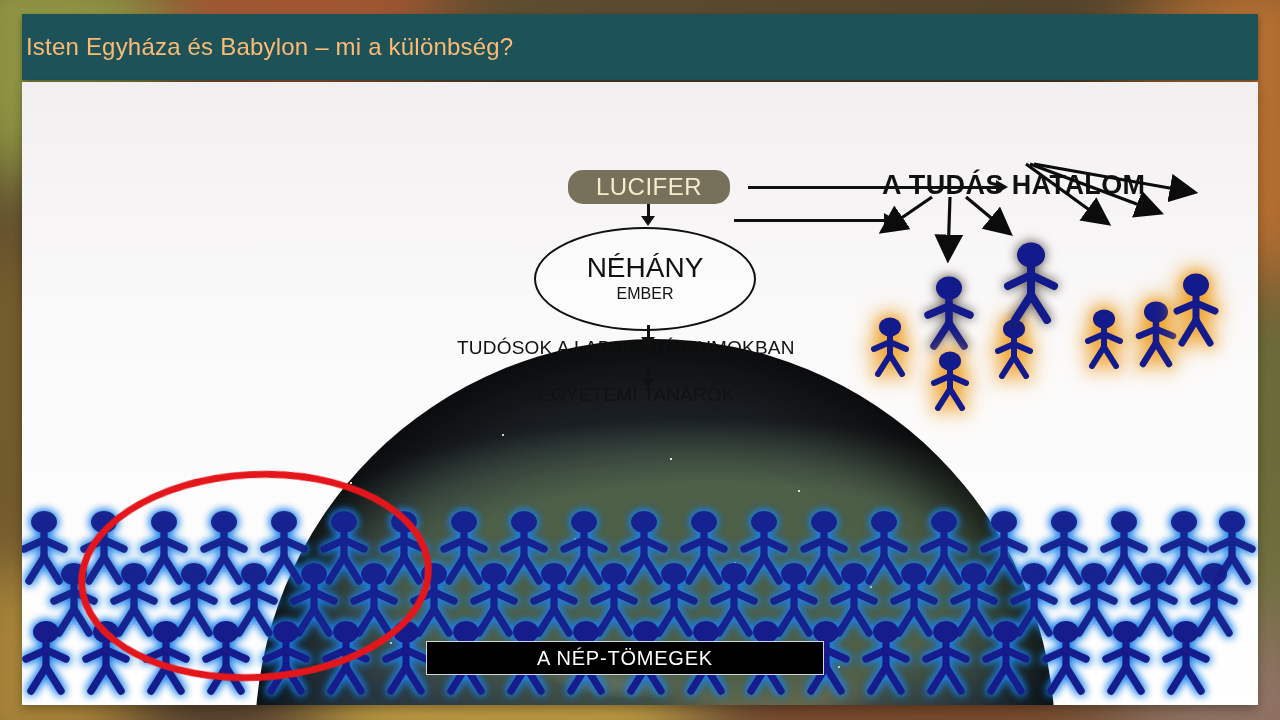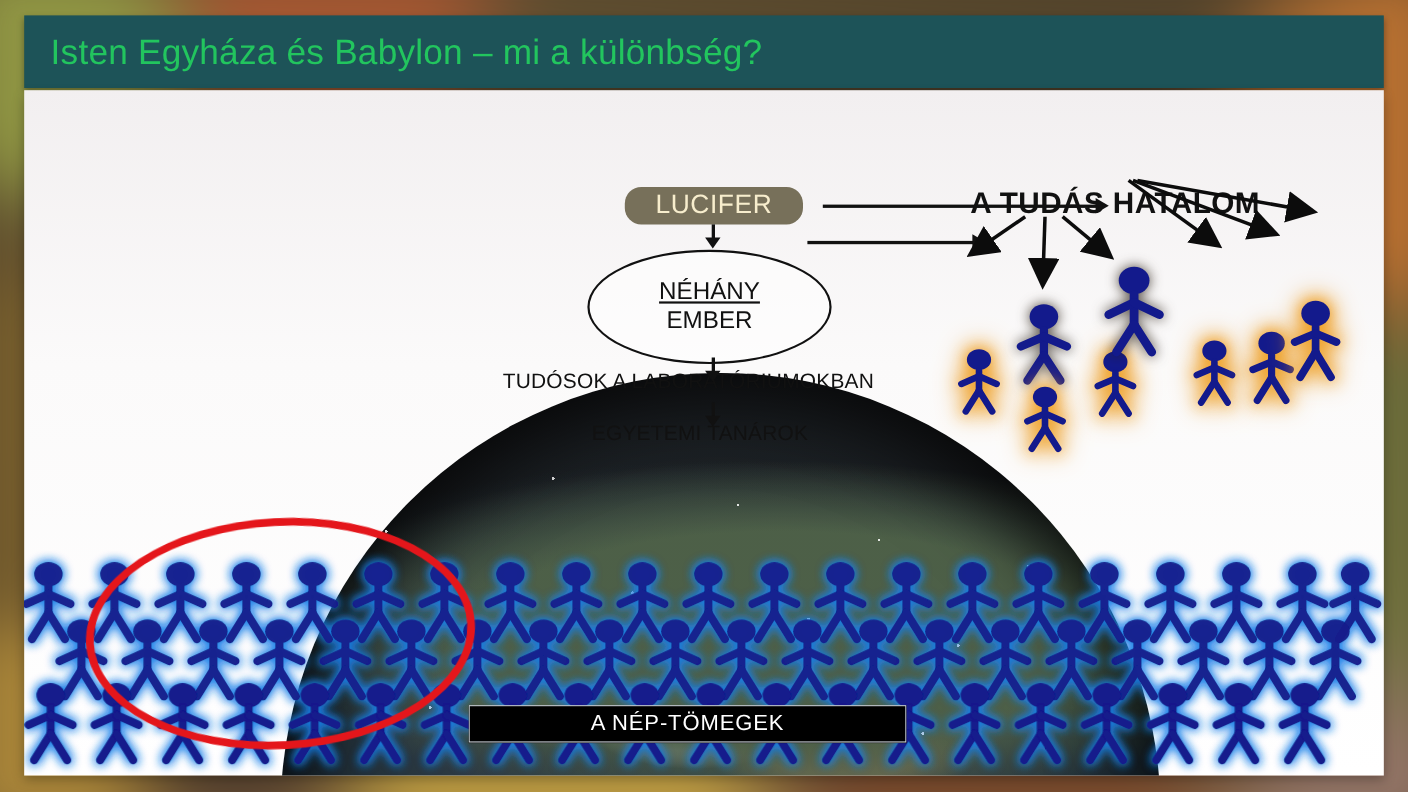--- a/index.html
+++ b/index.html
@@ -28,22 +28,22 @@
   }
 
   
   .titlebar{
     position:absolute;left:22px;top:14px;width:1236px;height:66px;
     background:#1d5358;
     box-shadow:0 3px 6px rgba(0,0,0,.35);
     display:flex;align-items:center;
   }
   .titlebar .txt{
-    color:#22c55e;font-size:32px;letter-spacing:.2px;
-    padding-left:24px;white-space:nowrap;font-weight:400;
+    color:#fdba74;font-size:24px;letter-spacing:.2px;
+    padding-left:4px;white-space:nowrap;font-weight:400;
   }
 
   
   .slide{
     position:absolute;left:22px;top:82px;width:1236px;height:623px;
     background:linear-gradient(180deg,#f2eff0 0%,#fbfafa 40%,#ffffff 100%);
     overflow:hidden;
     box-shadow:0 4px 10px rgba(0,0,0,.3);
   }
 
@@ -99,22 +99,22 @@
     background:#77705a;display:flex;align-items:center;justify-content:center;border-radius:15px;
   }
   .lucifer-box span{color:#f7edcd;font-size:24px;letter-spacing:.5px;}
 
   .ellipse-node{
     position:absolute;left:512px;top:145px;width:218px;height:100px;
     border:2.5px solid #111;border-radius:50%;
     background:rgba(255,255,255,.55);
     display:flex;flex-direction:column;align-items:center;justify-content:center;
   }
-  .ellipse-node .l1{font-size:22px;color:#111;text-decoration:underline;line-height:1.1;}
-  .ellipse-node .l2{font-size:22px;color:#111;line-height:1.3;}
+  .ellipse-node .l1{font-size:28px;color:#111;line-height:1.1;}
+  .ellipse-node .l2{font-size:16px;color:#111;line-height:1.3;}
 
   .flow-txt{
     position:absolute;color:#111;font-size:19px;white-space:nowrap;
     letter-spacing:.2px;
   }
   .flow-txt.t1{left:435px;top:255px;}
   .flow-txt.t2{left:516px;top:302px;}
 
   .vline{position:absolute;background:#111;width:3px;}
   .vhead{

